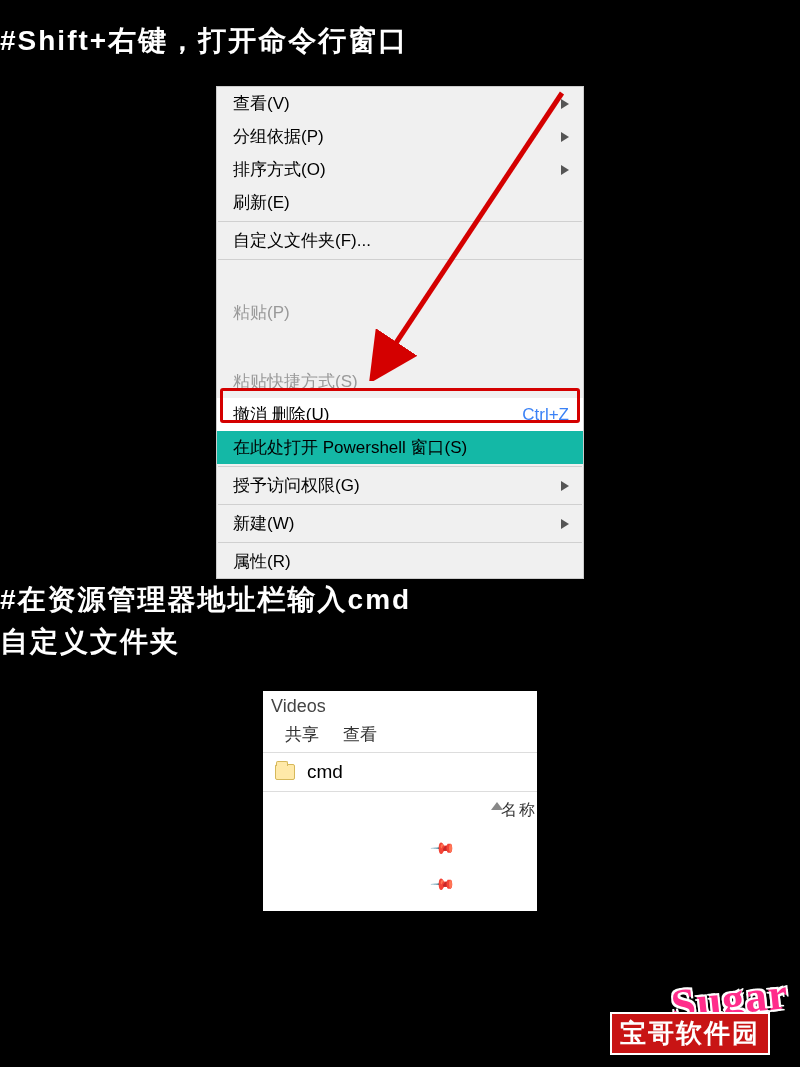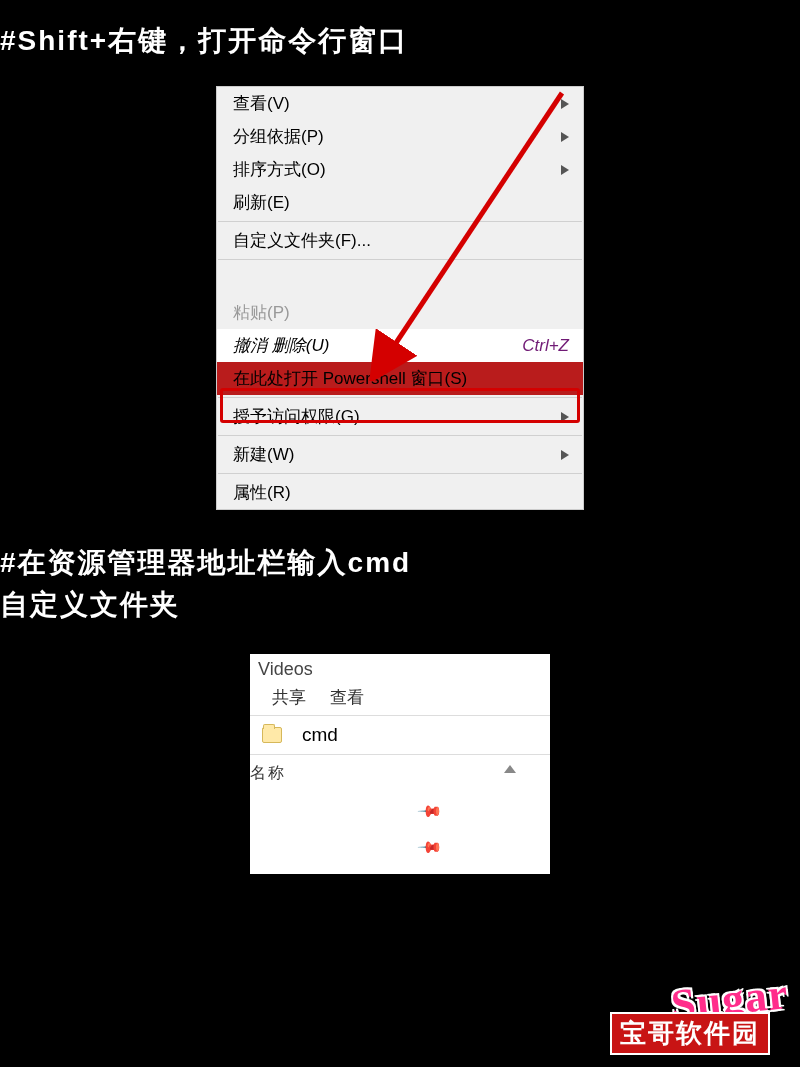--- a/index.html
+++ b/index.html
@@ -11,21 +11,21 @@
       font-family: "Microsoft YaHei", sans-serif;
       overflow: hidden;
       position: relative;
     }
     .heading {
       font-size: 28px;
       font-weight: bold;
       color: #fff;
     }
     .h1 { margin-top: 22px; letter-spacing: 2px; }
-    .h2 { margin-top: 32px; letter-spacing: 2px; line-height: 1.5; }
+    .h2 { letter-spacing: 2px; line-height: 1.5; }
     .context-menu {
       width: 368px;
       margin: 26px auto 0;
       background: #f0f0f0;
       border: 1px solid #ccc;
       color: #000;
       font-size: 17px;
       position: relative;
     }
     .menu-item {
@@ -47,21 +47,21 @@
       position: absolute;
       border: 3px solid #d40000;
       border-radius: 3px;
       pointer-events: none;
     }
     .red-arrow {
       position: absolute;
       pointer-events: none;
     }
     .explorer {
-      width: 300px;
+      width: 274px;
       margin: 28px auto 0;
       background: #fff;
       color: #000;
       position: relative;
     }
     .ex-title {
       font-size: 18px;
       color: #444;
       padding: 5px 8px 2px;
     }
@@ -69,21 +69,21 @@
       display: flex;
       gap: 24px;
       padding: 4px 22px 6px;
       font-size: 17px;
       color: #333;
     }
     .ex-divider { height: 1px; background: #ddd; }
     .addr-row {
       display: flex;
       align-items: center;
-      gap: 20px;
+      gap: 12px;
       padding: 8px 12px;
     }
     .folder-icon {
       width: 20px; height: 16px;
       background: #ffe9a8;
       border: 1px solid #d6b85a;
       border-radius: 2px;
       position: relative;
     }
     .folder-icon::before {
@@ -92,21 +92,21 @@
       top: -4px; left: 0;
       width: 10px; height: 4px;
       background: #ffe9a8;
       border: 1px solid #d6b85a;
       border-bottom: none;
       border-radius: 2px 2px 0 0;
     }
     .addr-text { font-size: 19px; color: #000; }
     .ex-header {
       display: flex;
-      justify-content: flex-start;
+      justify-content: flex-end;
       position: relative;
       padding: 8px 0 10px;
       font-size: 16px;
       color: #333;
       letter-spacing: 2px;
     }
     .sort-caret {
       position: absolute;
       right: 34px; top: 10px;
       width: 0; height: 0;
@@ -141,21 +141,21 @@
       right: 30px;
       bottom: 12px;
       font-size: 26px;
       font-weight: bold;
       color: #fff;
       background: #c81414;
       padding: 2px 8px;
       border: 2px solid #fff;
       letter-spacing: 2px;
     }
-    .kbd-short { color: #701a75; }
+    .kbd-short { color: #3b82f6; }
   </style>
 </head>
 <body>
 
 <div class="heading h1">#Shift+右键，打开命令行窗口</div>
 
 <div class="context-menu">
   <div class="menu-item">
     <span>查看(V)</span>
     <span class="chevron"></span>
@@ -172,25 +172,28 @@
     <span>刷新(E)</span>
   </div>
   <div class="menu-sep"></div>
   <div class="menu-item">
     <span>自定义文件夹(F)...</span>
   </div>
   <div class="menu-sep"></div>
   <div class="menu-item disabled">
     <span>粘贴(P)</span>
   </div>
-  <div class="menu-item" style="background:#fff;font-style:italic;">
+  <div class="menu-item disabled">
+    <span>粘贴快捷方式(S)</span>
+  </div>
+  <div class="menu-item" style="background:#fff;">
     <span>撤消 删除(U)</span>
     <span class="kbd-short">Ctrl+Z</span>
   </div>
-  <div class="menu-item" style="background:#b91c1c;align-items:center;">
+  <div class="menu-item" style="background:#14b8a6;align-items:center;">
     <span>在此处打开 Powershell 窗口(S)</span>
   </div>
   <div class="menu-sep"></div>
   <div class="menu-item">
     <span>授予访问权限(G)</span>
     <span class="chevron"></span>
   </div>
   <div class="menu-sep"></div>
   <div class="menu-item">
     <span>新建(W)</span>

